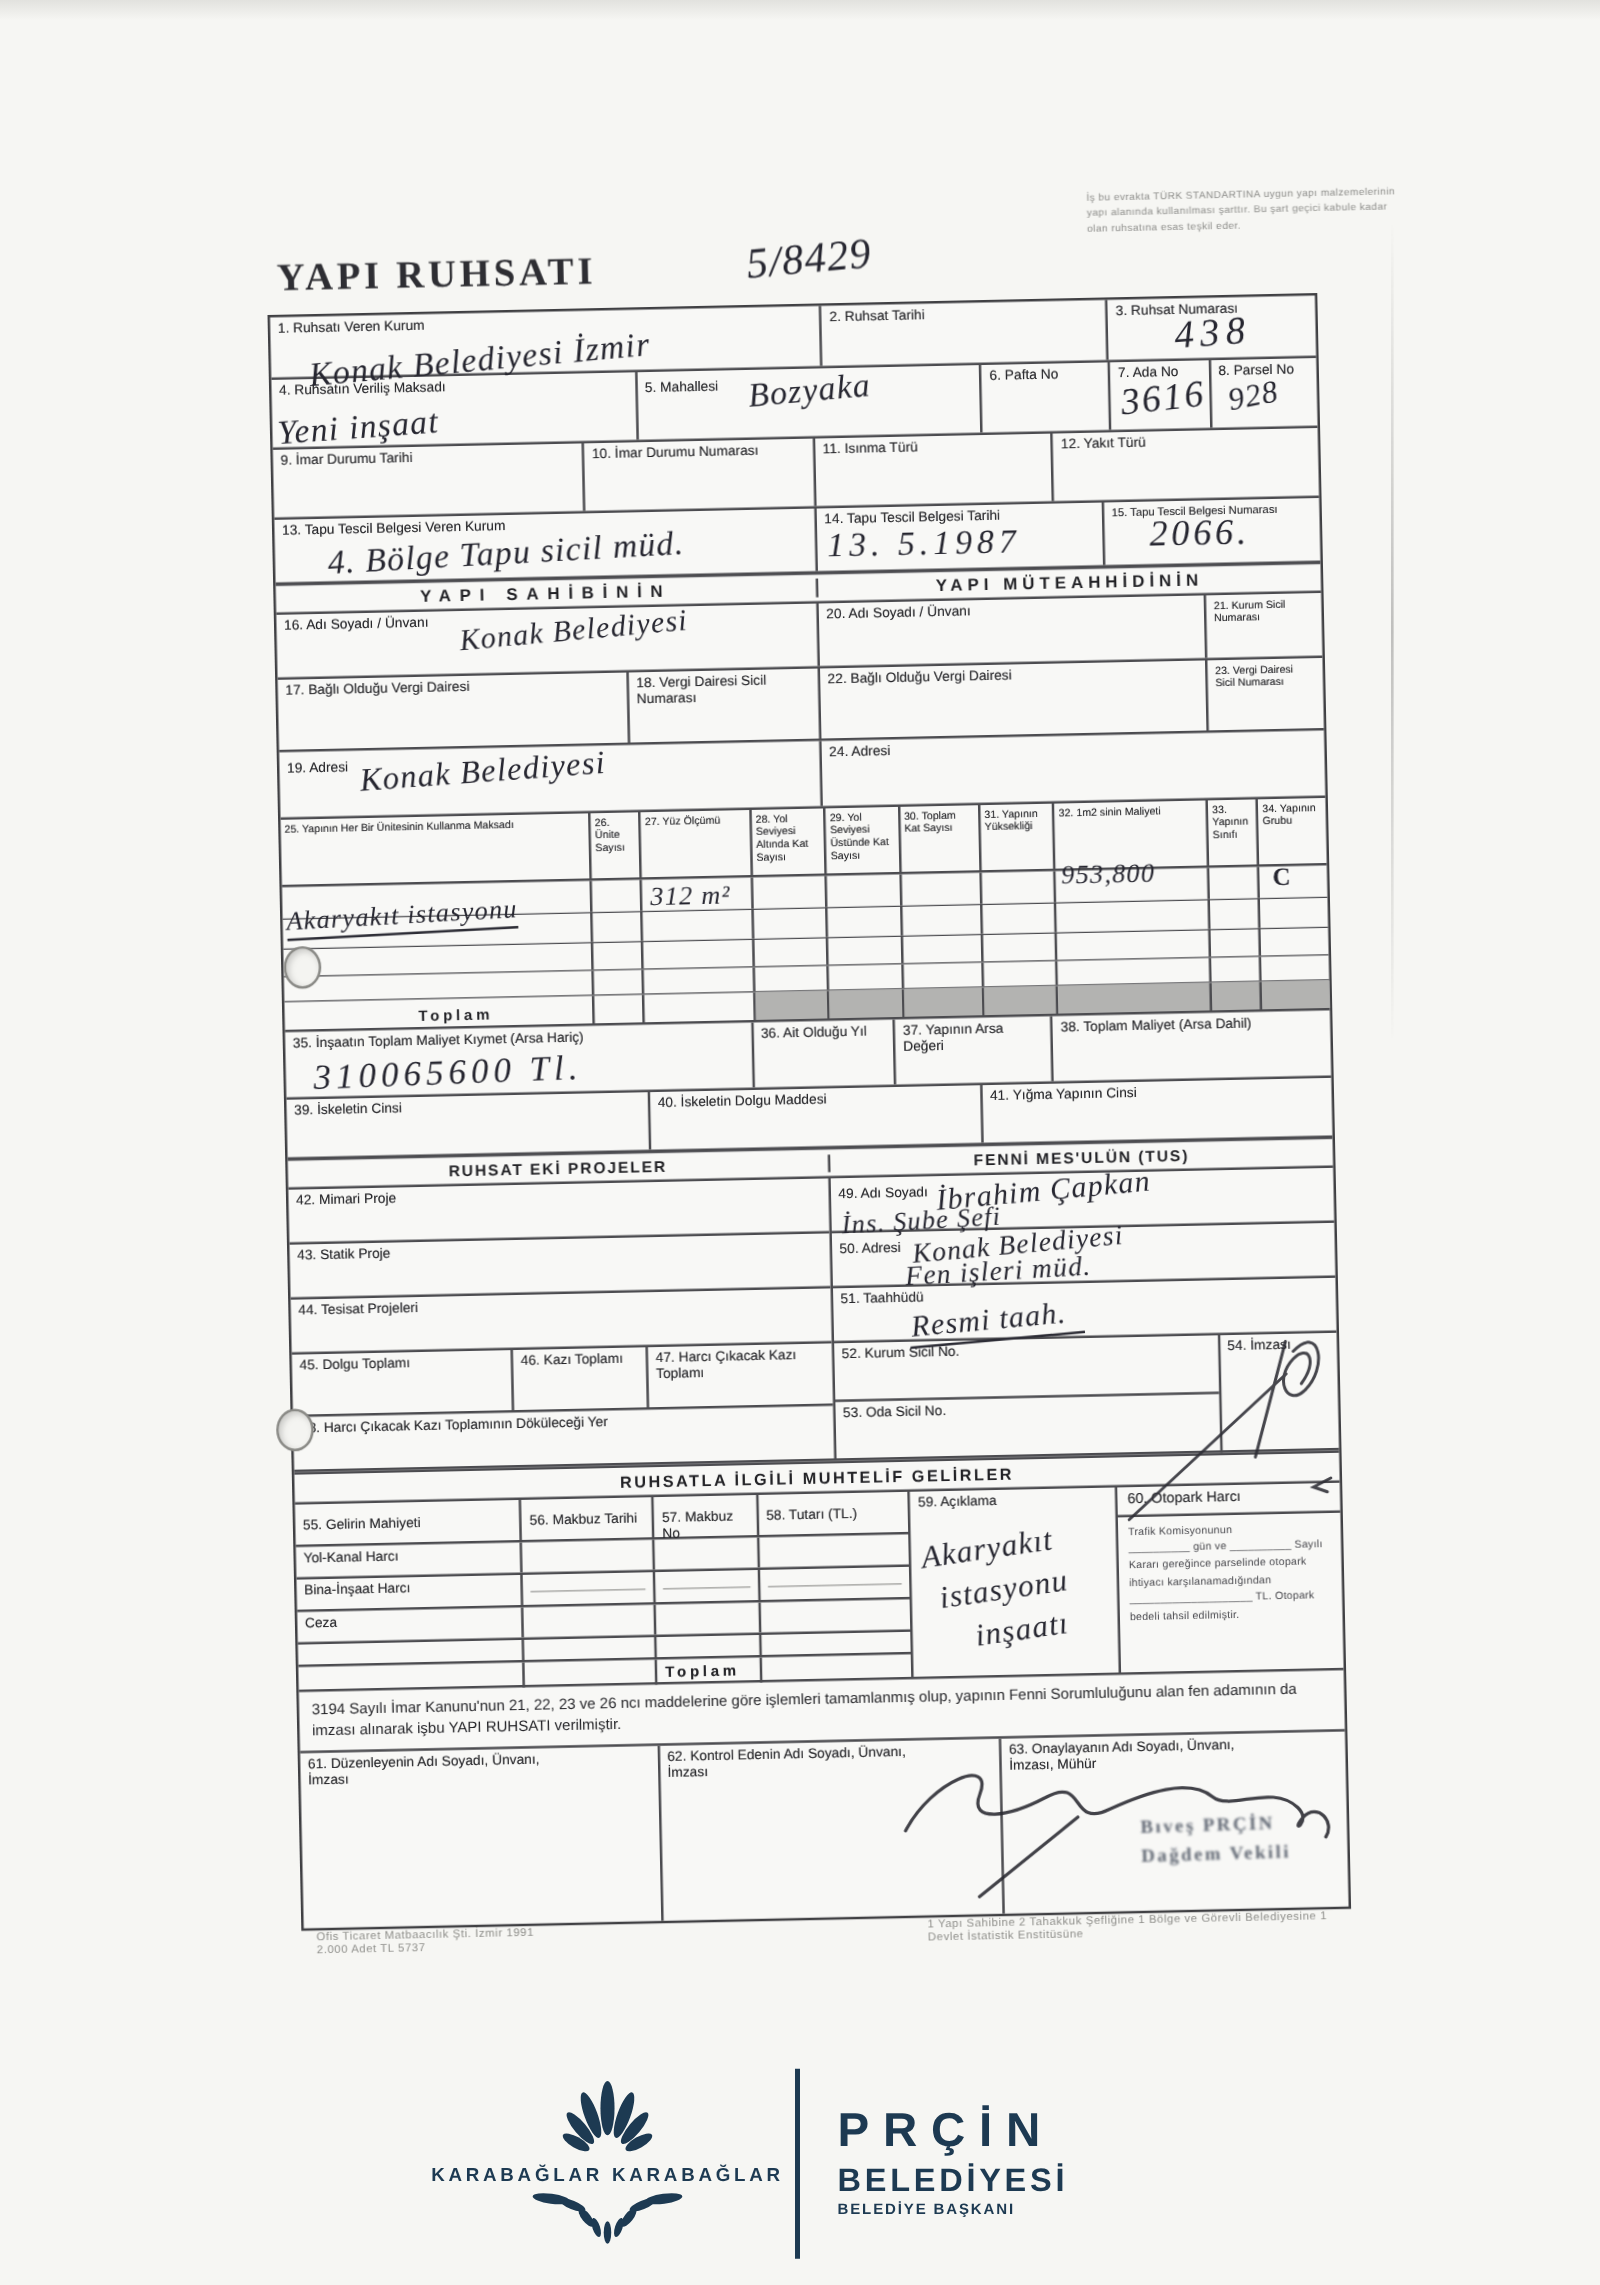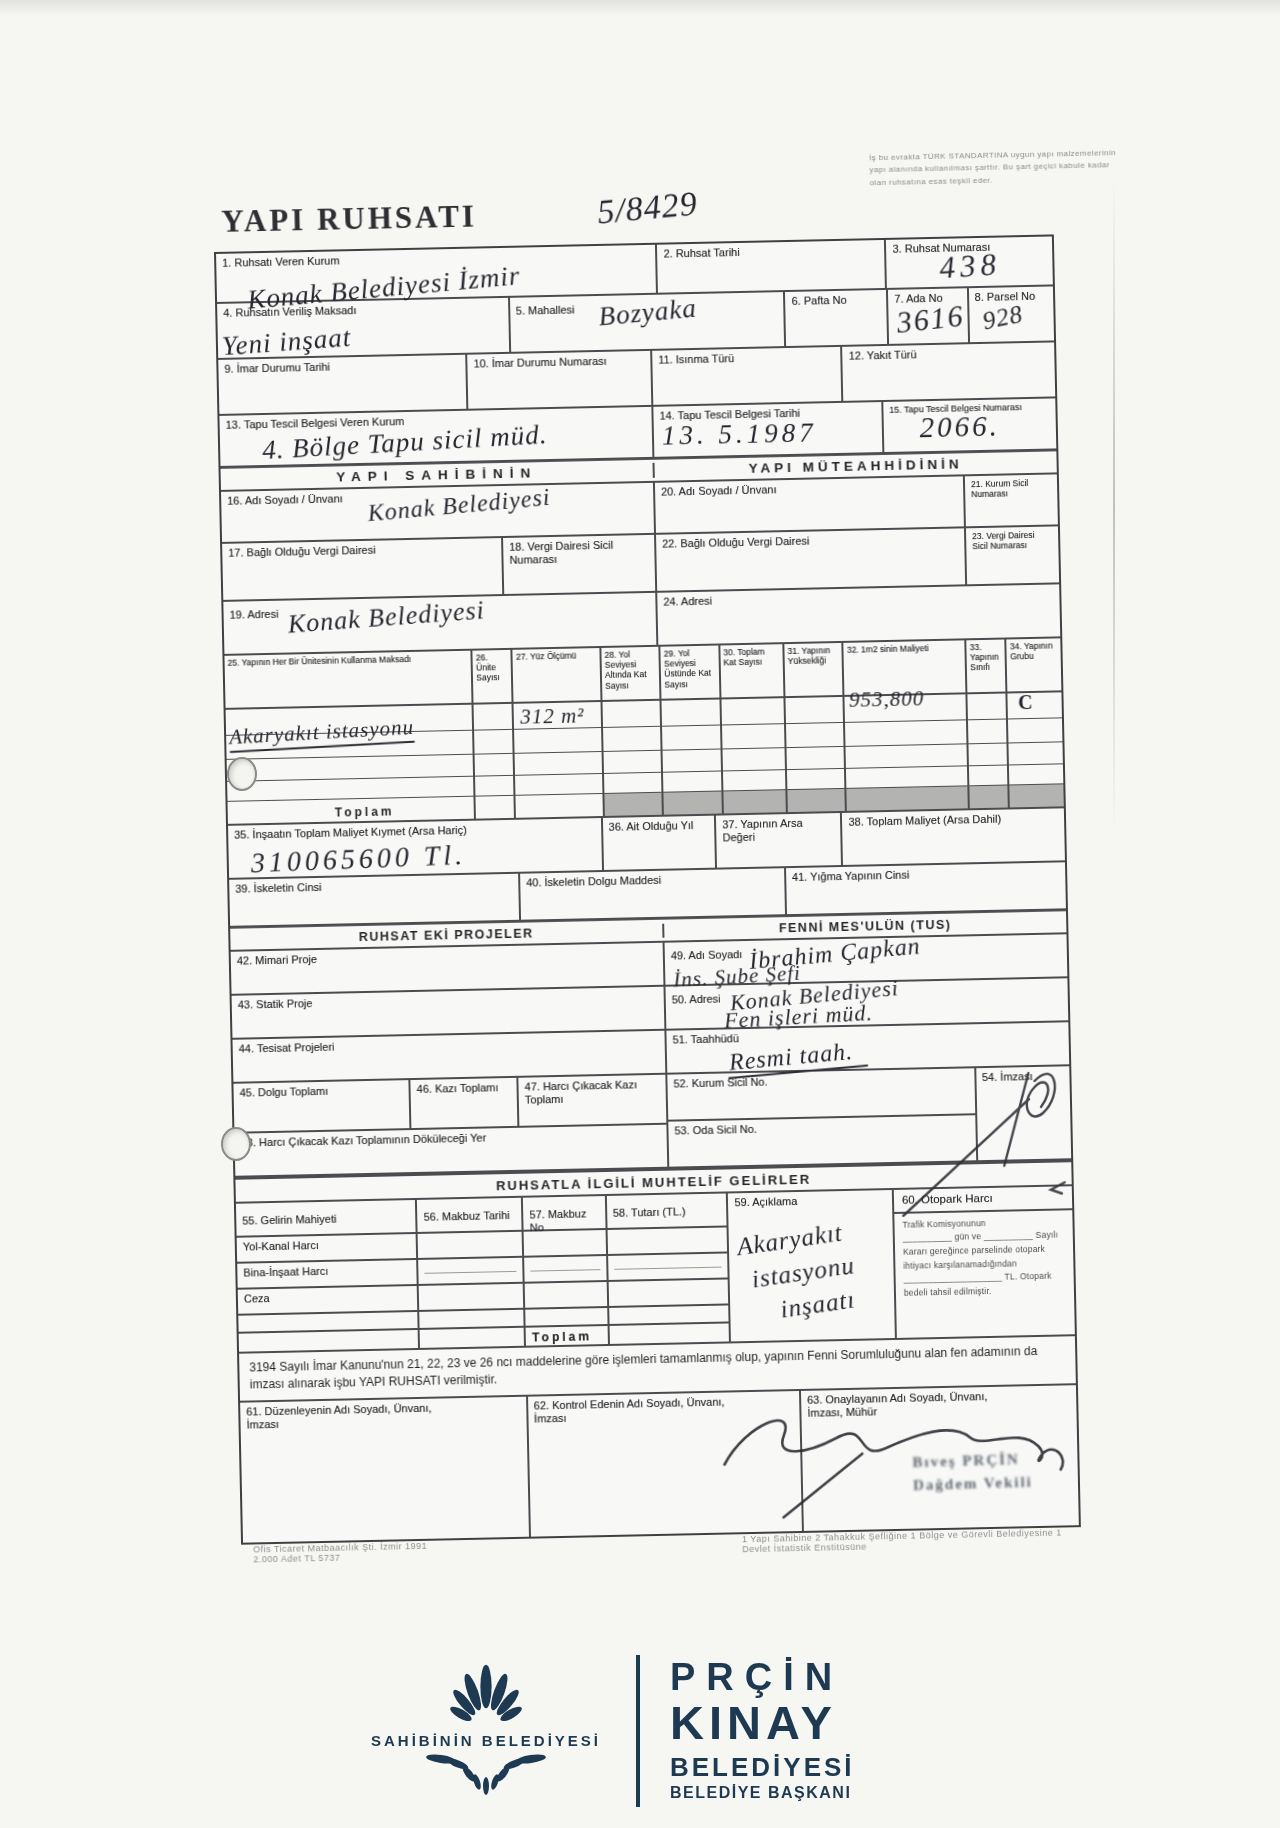--- a/index.html
+++ b/index.html
@@ -109,21 +109,21 @@
   .hole2{left:221px; top:1127px;}
   
   .footer{position:absolute; left:340px; top:1642px; width:620px; height:178px; display:flex; align-items:center;}
   .logo-col{width:292px; display:flex; flex-direction:column; align-items:center;}
   .logo-org{font-size:15px; font-weight:bold; letter-spacing:3px; color:var(--navy); margin:2px 0 3px;}
   .divider{width:4px; height:152px; background:var(--navy); margin:0 4px;}
   .name-col{padding-left:26px; color:var(--navy);}
   .nm1{font-size:38px; font-weight:600; letter-spacing:11px; line-height:1.05;}
   .nm2{font-size:47px; font-weight:800; letter-spacing:5px; line-height:1.08;}
   .nm3{font-size:26px; font-weight:600; letter-spacing:3px; line-height:1.25; margin-top:2px;}
-  .nm4{font-size:16px; font-weight:700; letter-spacing:1.5px; line-height:1.3;}
+  .nm4{font-size:12px; font-weight:700; letter-spacing:1.5px; line-height:1.3;}
 </style>
 </head>
 <body>
 
 <div class="page">
   <div class="edge-shade"></div>
 
   <div class="form">
     <div class="form-heading">YAPI RUHSATI</div>
     <div class="ref-hw hw">5/8429</div>
@@ -568,36 +568,35 @@
         <g fill="#1d3a52">
           <ellipse cx="98" cy="28" rx="7" ry="27" transform="rotate(0,98,80)"></ellipse>
           <ellipse cx="98" cy="32" rx="6.5" ry="24" transform="rotate(-20,98,80)"></ellipse>
           <ellipse cx="98" cy="32" rx="6.5" ry="24" transform="rotate(20,98,80)"></ellipse>
           <ellipse cx="98" cy="38" rx="6" ry="20" transform="rotate(-40,98,80)"></ellipse>
           <ellipse cx="98" cy="38" rx="6" ry="20" transform="rotate(40,98,80)"></ellipse>
           <ellipse cx="98" cy="44" rx="5.5" ry="15" transform="rotate(-60,98,80)"></ellipse>
           <ellipse cx="98" cy="44" rx="5.5" ry="15" transform="rotate(60,98,80)"></ellipse>
         </g>
       </svg>
-      <div class="logo-org">SAHİBİNİN BELEDİYESİ</div>
+      <div class="logo-org">KARABAĞLAR KARABAĞLAR</div>
       <svg width="150" height="46" viewBox="0 0 150 46">
         <g fill="#1d3a52">
           <ellipse cx="30" cy="7" rx="15" ry="4" transform="rotate(8,30,7)"></ellipse>
           <ellipse cx="120" cy="7" rx="15" ry="4" transform="rotate(-8,120,7)"></ellipse>
           <ellipse cx="47" cy="12" rx="11" ry="3.5" transform="rotate(22,47,12)"></ellipse>
           <ellipse cx="103" cy="12" rx="11" ry="3.5" transform="rotate(-22,103,12)"></ellipse>
           <ellipse cx="58" cy="22" rx="9" ry="3.5" transform="rotate(52,58,22)"></ellipse>
           <ellipse cx="92" cy="22" rx="9" ry="3.5" transform="rotate(-52,92,22)"></ellipse>
           <ellipse cx="66" cy="30" rx="8" ry="3" transform="rotate(72,66,30)"></ellipse>
           <ellipse cx="84" cy="30" rx="8" ry="3" transform="rotate(-72,84,30)"></ellipse>
           <ellipse cx="75" cy="34" rx="3" ry="9"></ellipse>
         </g>
       </svg>
     </div>
     <div class="divider"></div>
     <div class="name-col">
       <div class="nm1">PRÇİN</div>
-      <div class="nm2">KINAY</div>
       <div class="nm3">BELEDİYESİ</div>
       <div class="nm4">BELEDİYE BAŞKANI</div>
     </div>
   </div>
 </div>
 
 </body></html>

